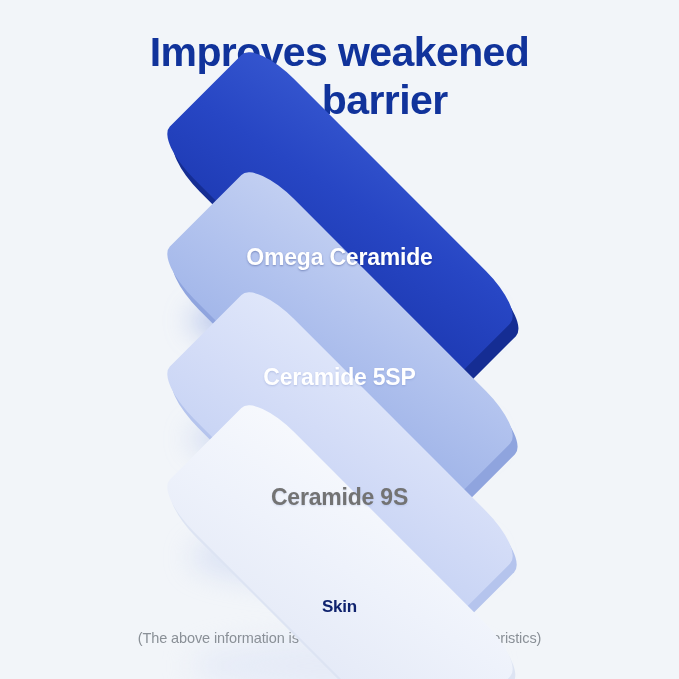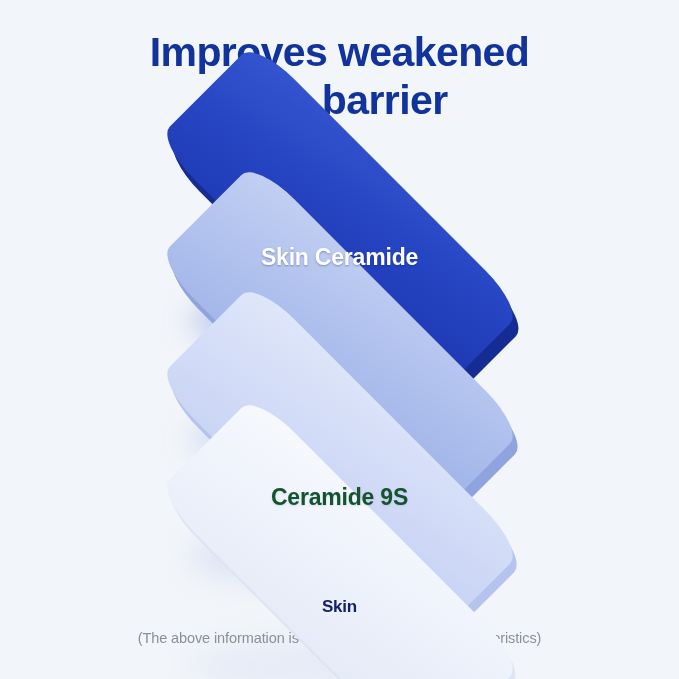--- a/index.html
+++ b/index.html
@@ -140,21 +140,21 @@
   #layer-ceramide-9s { top: 275px; }
   #layer-ceramide-9s .face {
     background: linear-gradient(150deg, #e0e7fa 0%, #d3dcf7 42%, #c7d3f4 78%, #c1cef2 100%);
   }
   #layer-ceramide-9s .edge {
     background: #b5c4ed;
     transform: rotate(45deg) scaleY(0.372) translate(9px, 9px);
   }
   #layer-ceramide-9s .layer-label {
     top: 209px;
-    color: #14532d;
+    color: #737373;
     text-shadow: 0 1px 2px rgba(120,140,200,0.25);
   }
   #layer-ceramide-9s .glow {
     top: 254px;
     background: rgba(185,200,238,0.42);
   }
 
   
   #layer-skin { top: 388px; }
   #layer-skin .face {
@@ -195,27 +195,28 @@
     <span class="title-line">Improves weakened</span>
     <span class="title-line">skin barrier</span>
   </div>
 
   <div id="stack">
 
     <div class="layer" id="layer-omega-ceramide">
       <div class="glow"></div>
       <div class="edge"></div>
       <div class="face"></div>
-      <div class="layer-label">Skin Ceramide</div>
+      <div class="layer-label">Omega Ceramide</div>
     </div>
 
     <div class="layer" id="layer-ceramide-5sp">
       <div class="glow"></div>
       <div class="edge"></div>
       <div class="face"></div>
+      <div class="layer-label">Ceramide 5SP</div>
     </div>
 
     <div class="layer" id="layer-ceramide-9s">
       <div class="glow"></div>
       <div class="edge"></div>
       <div class="face"></div>
       <div class="layer-label">Ceramide 9S</div>
     </div>
 
     <div class="layer" id="layer-skin">

